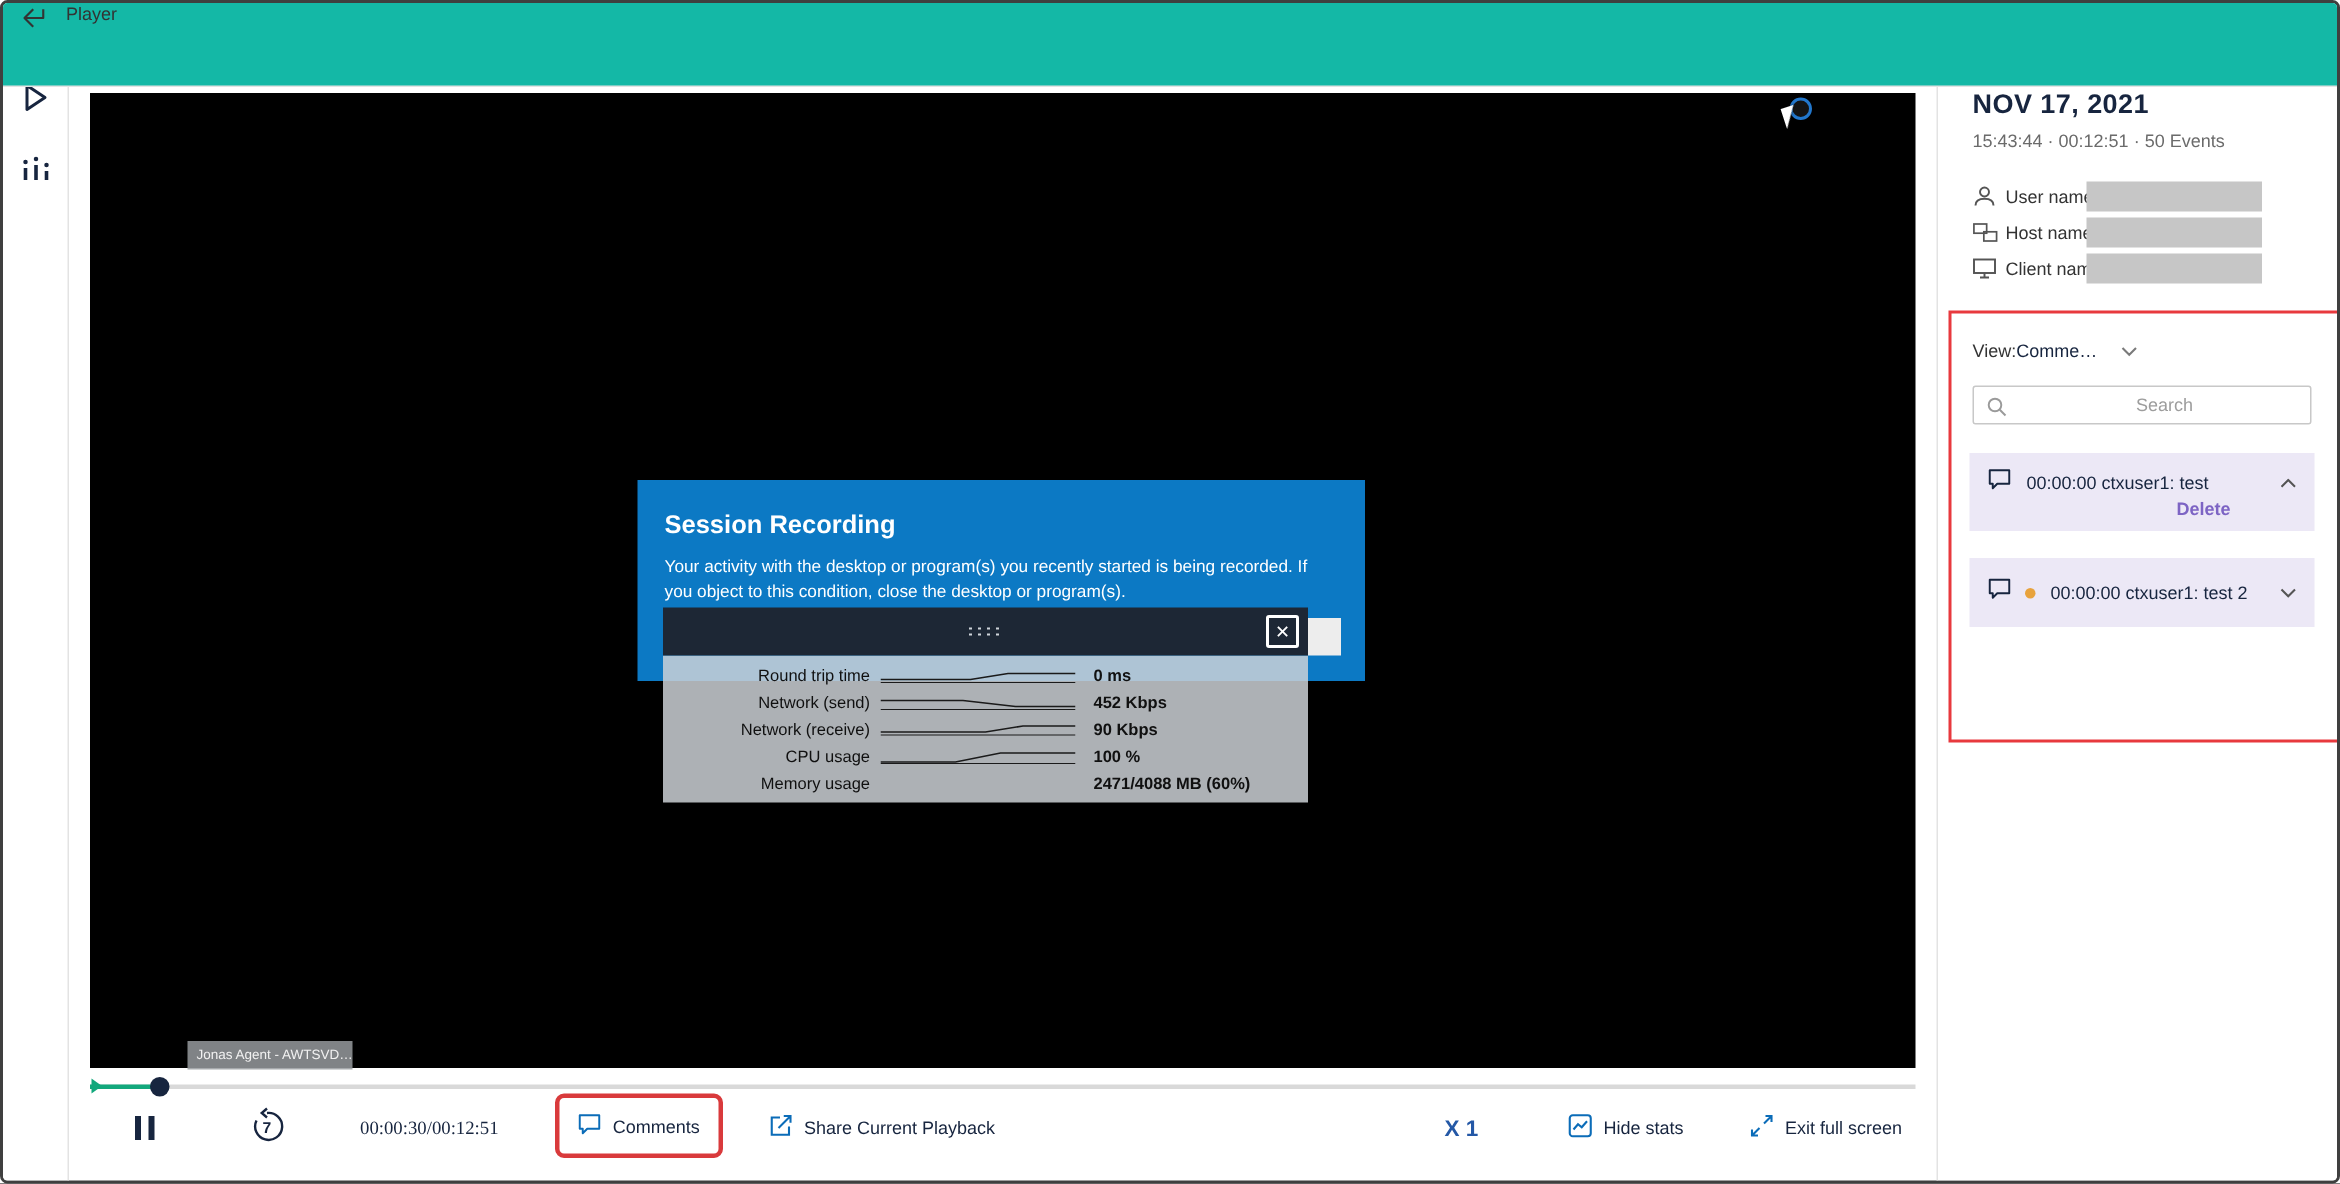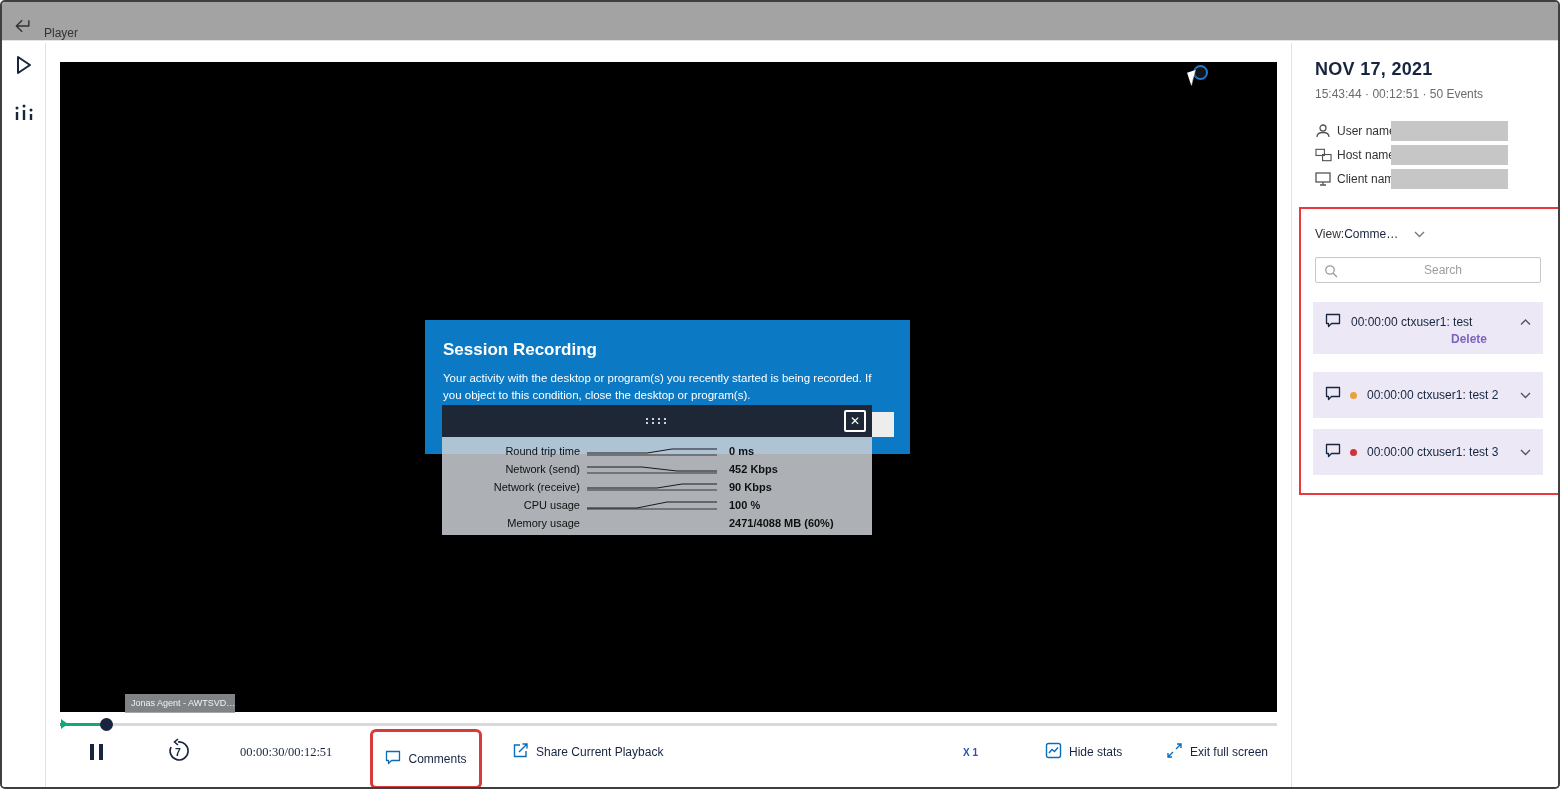--- a/index.html
+++ b/index.html
@@ -6,22 +6,22 @@
   html,body { width:1560px; height:789px; }
   body {
     font-family: "Liberation Sans", sans-serif;
     background:#fff; position:relative; overflow:hidden;
     border:2px solid #3f3f3f; border-radius:5px;
     color:#17253f;
   }
   button { background:none; border:none; font:inherit; color:inherit; cursor:pointer; padding:0; }
 
   
-  .topbar { position:absolute; top:0; left:0; right:0; height:39px; background:#a3a3a3;
-            border-bottom:1px solid #e3e3e3; display:flex; align-items:flex-end; z-index:9; }
+  .topbar { position:absolute; top:0; left:0; right:0; height:56px; background:#14b8a6;
+            border-bottom:1px solid #e3e3e3; display:flex; align-items:flex-start; z-index:9; }
   .back-btn { width:42px; display:flex; justify-content:center; align-items:center; }
   .topbar-title { font-size:12px; color:#333; }
 
   
   .leftrail { position:absolute; top:41px; left:0; bottom:0; width:44px; background:#fff;
               border-right:1px solid #e3e3e3; display:flex; flex-direction:column;
               align-items:center; padding-top:10px; gap:20px; z-index:8; }
   .rail-btn { width:28px; height:28px; display:flex; align-items:center; justify-content:center; }
 
   
@@ -69,24 +69,24 @@
                   border-left:7px solid #12a87c; border-top:5px solid transparent; border-bottom:5px solid transparent; }
   .seek-handle { position:absolute; left:40px; top:1px; width:13px; height:13px;
                  border-radius:50%; background:#17253f; }
 
   
   .controls { position:absolute; left:58px; top:730px; width:1217px; height:44px; font-size:12px; }
   .ctrl { position:absolute; display:flex; align-items:center; gap:7px; height:36px; top:2px; color:#17253f; }
   .pause-bars { display:flex; gap:5px; }
   .pause-bars span { width:4px; height:16px; background:#17253f; display:block; }
   .time { font-size:12.5px; }
-  .red-box { position:absolute; left:310px; top:-3px; width:112px; height:60px;
-             border:3px solid #d93a3c; border-radius:6px; display:flex; align-items:center;
+  .red-box { position:absolute; left:310px; top:-3px; width:112px; height:43px;
+             border:3px solid #d93a3c; border-radius:6px; display:flex; align-items:flex-end;
              justify-content:center; }
-  .speed { font-weight:700; color:#2458a6; font-size:10px;text-align:center; }
+  .speed { font-weight:700; color:#2458a6; font-size:15px;text-align:center; }
 
   
   .rightpanel { position:absolute; left:1289px; top:41px; right:0; bottom:0; background:#fff;
                 border-left:1px solid #e3e3e3; }
   .rp-date { position:absolute; left:23px; top:16px; font-size:18px; font-weight:700;
              color:#17253f; letter-spacing:0.3px; }
   .rp-meta { position:absolute; left:23px; top:44px; font-size:12px; color:#6b6b6b; }
   .field-row { position:absolute; left:23px; height:20px; display:flex; align-items:center; }
   .field-row .f-icon { width:18px; display:flex; }
   .field-row .f-label { font-size:12px; color:#333; margin-left:4px; white-space:nowrap; }
@@ -367,29 +367,13 @@
       <span class="dot" style="background:#e8a23c"></span>
       <span class="comment-text">00:00:00 ctxuser1: test 2</span>
       <span class="comment-chevron">
         <svg width="11" height="7" viewBox="0 0 11 7">
             <path d="M1 1 L5.5 5.5 L10 1" fill="none" stroke="#555" stroke-width="1.4"></path>
           </svg>
       </span>
     </div>
   </div>
 
-  <div class="comment-card cc2">
-    <div class="comment-row">
-      <span>
-        <svg width="16" height="15" viewBox="0 0 16 15">
-            <path d="M1.5 1.5 H14.5 V10.5 H6.5 L3.5 13.5 V10.5 H1.5 Z" fill="none" stroke="#17253f" stroke-width="1.3" stroke-linejoin="round"></path>
-          </svg>
-      </span>
-      <span class="dot" style="background:#d13438"></span>
-      <span class="comment-text">00:00:00 ctxuser1: test 3</span>
-      <span class="comment-chevron">
-        <svg width="11" height="7" viewBox="0 0 11 7">
-            <path d="M1 1 L5.5 5.5 L10 1" fill="none" stroke="#555" stroke-width="1.4"></path>
-          </svg>
-      </span>
-    </div>
-  </div>
 </aside>
 
 </body></html>

